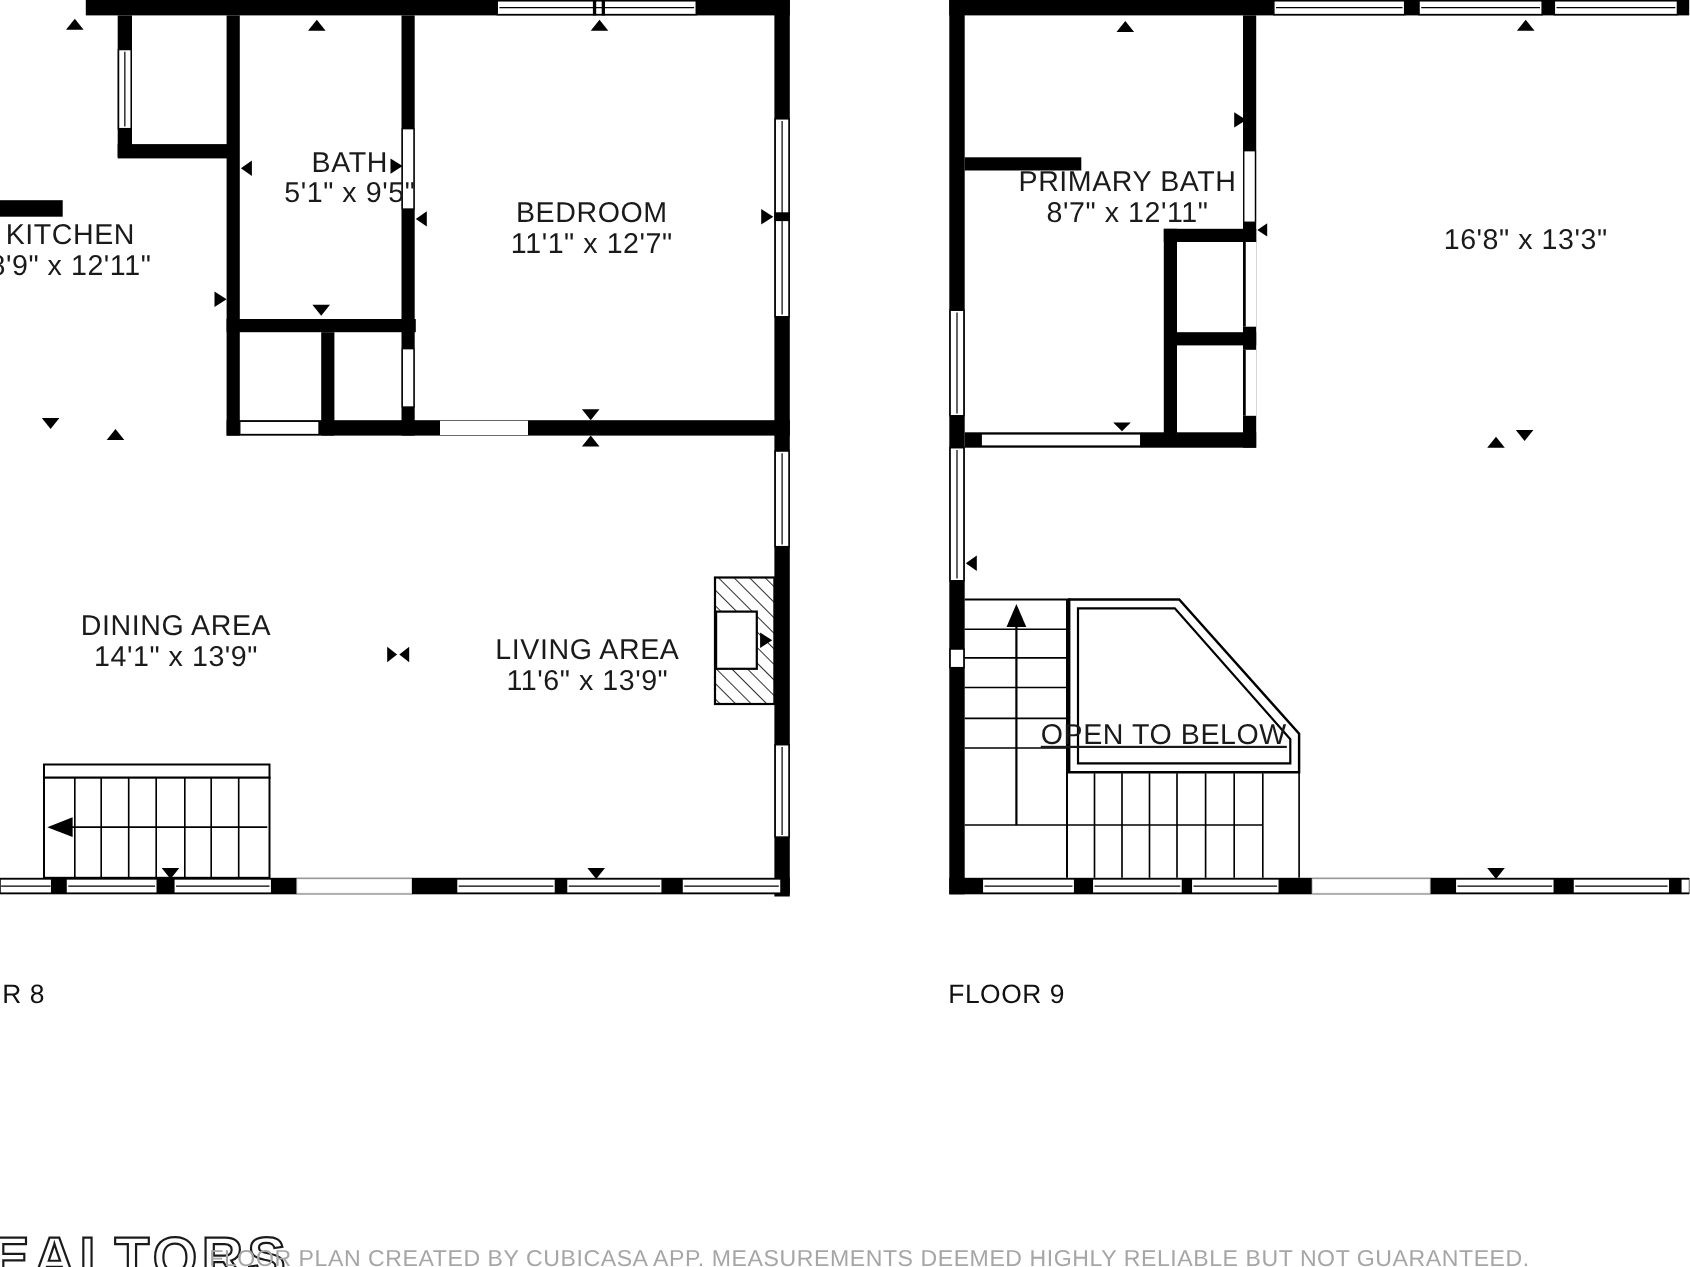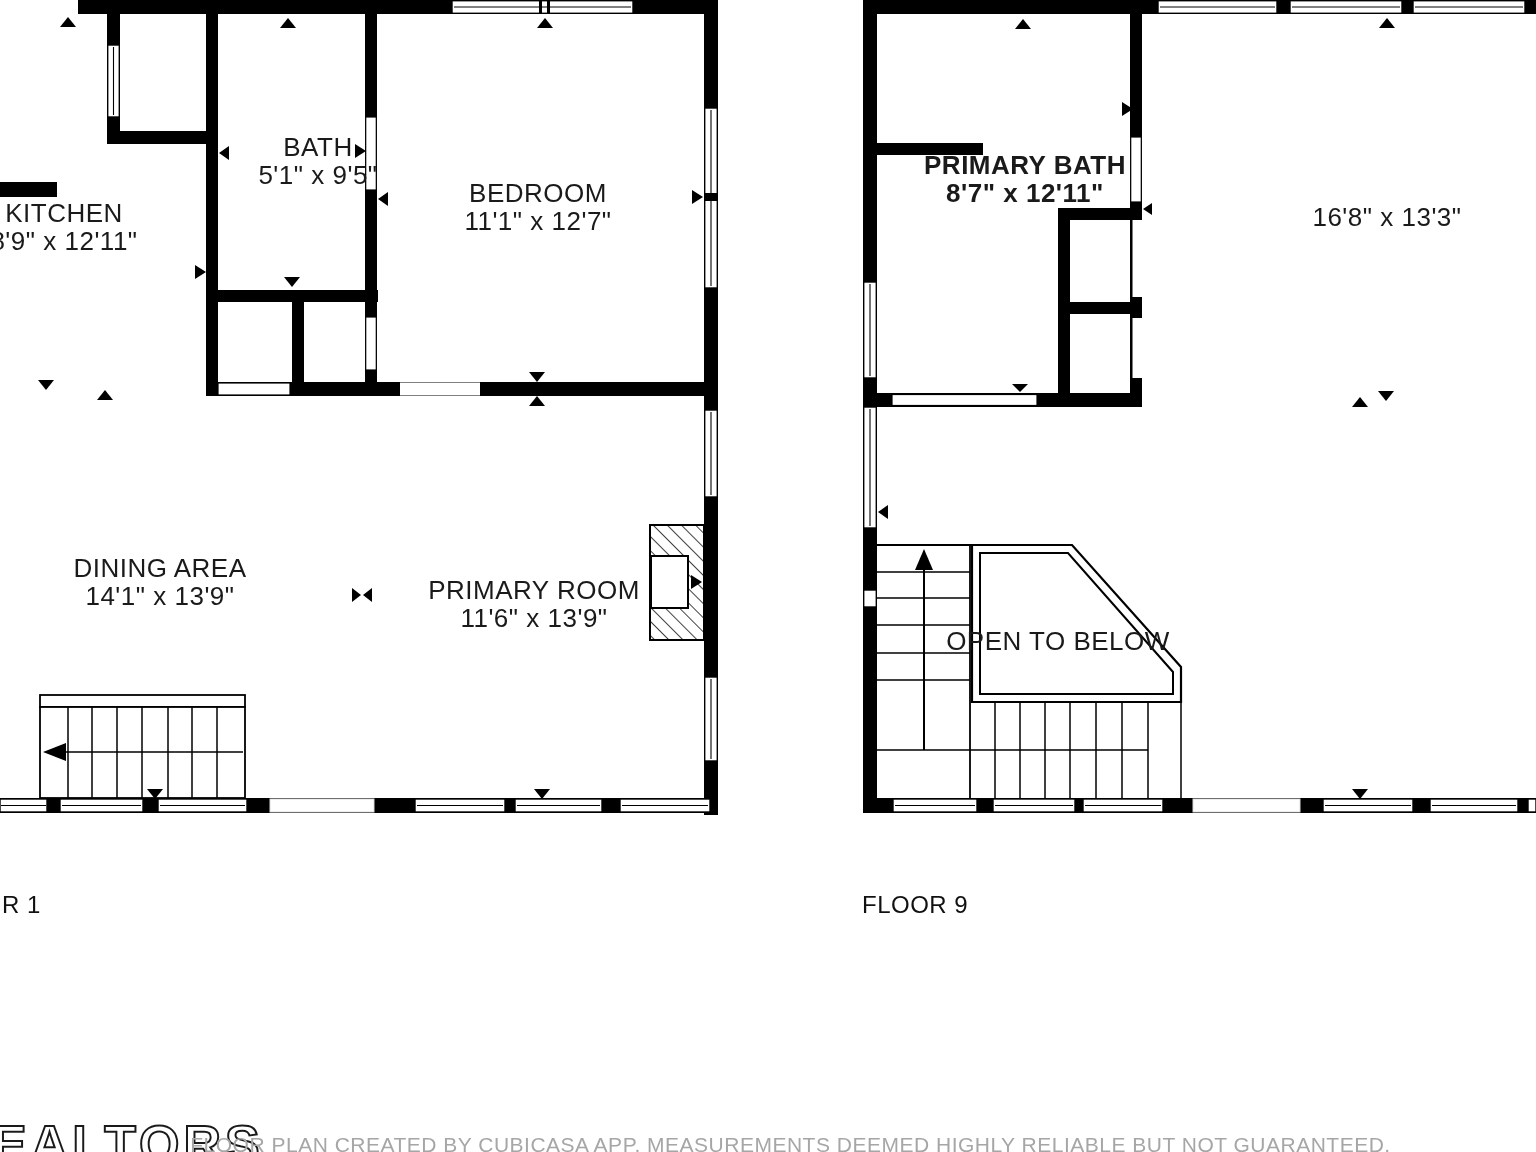--- a/index.html
+++ b/index.html
@@ -220,33 +220,33 @@
 </div>
 <div class="room-label" style="left:538px;top:207px;">
   <span class="rname">BEDROOM</span>
   <span class="dims">11'1" x 12'7"</span>
 </div>
 <div class="room-label" style="left:160px;top:582px;">
   <span class="rname">DINING AREA</span>
   <span class="dims">14'1" x 13'9"</span>
 </div>
 <div class="room-label" style="left:534px;top:604px;">
-  <span class="rname">PRIMARY ROOM</span>
+  <span class="rname">LIVING AREA</span>
   <span class="dims">11'6" x 13'9"</span>
 </div>
-<div class="room-label" style="left:1025px;top:179px;font-weight:bold;">
+<div class="room-label" style="left:1025px;top:179px;">
   <span class="rname">PRIMARY BATH</span>
   <span class="dims">8'7" x 12'11"</span>
 </div>
 <div class="room-label" style="left:1387px;top:217px;">
   <span class="dims">16'8" x 13'3"</span>
 </div>
-<div class="room-label" style="left:1058px;top:641px;">
+<div class="room-label" style="left:1058px;top:667px;text-decoration:underline;">
   <span class="rname">OPEN TO BELOW</span>
 </div>
 
-<div class="floor-caption" style="left:2px;top:891px;">R 1</div>
+<div class="floor-caption" style="left:2px;top:891px;">R 8</div>
 <div class="floor-caption" style="left:862px;top:891px;">FLOOR 9</div>
 
 <div class="logo">EALTORS</div>
 <div class="disclaimer">FLOOR PLAN CREATED BY CUBICASA APP. MEASUREMENTS DEEMED HIGHLY RELIABLE BUT NOT GUARANTEED.</div>
 
 </div>
 
 </body></html>

